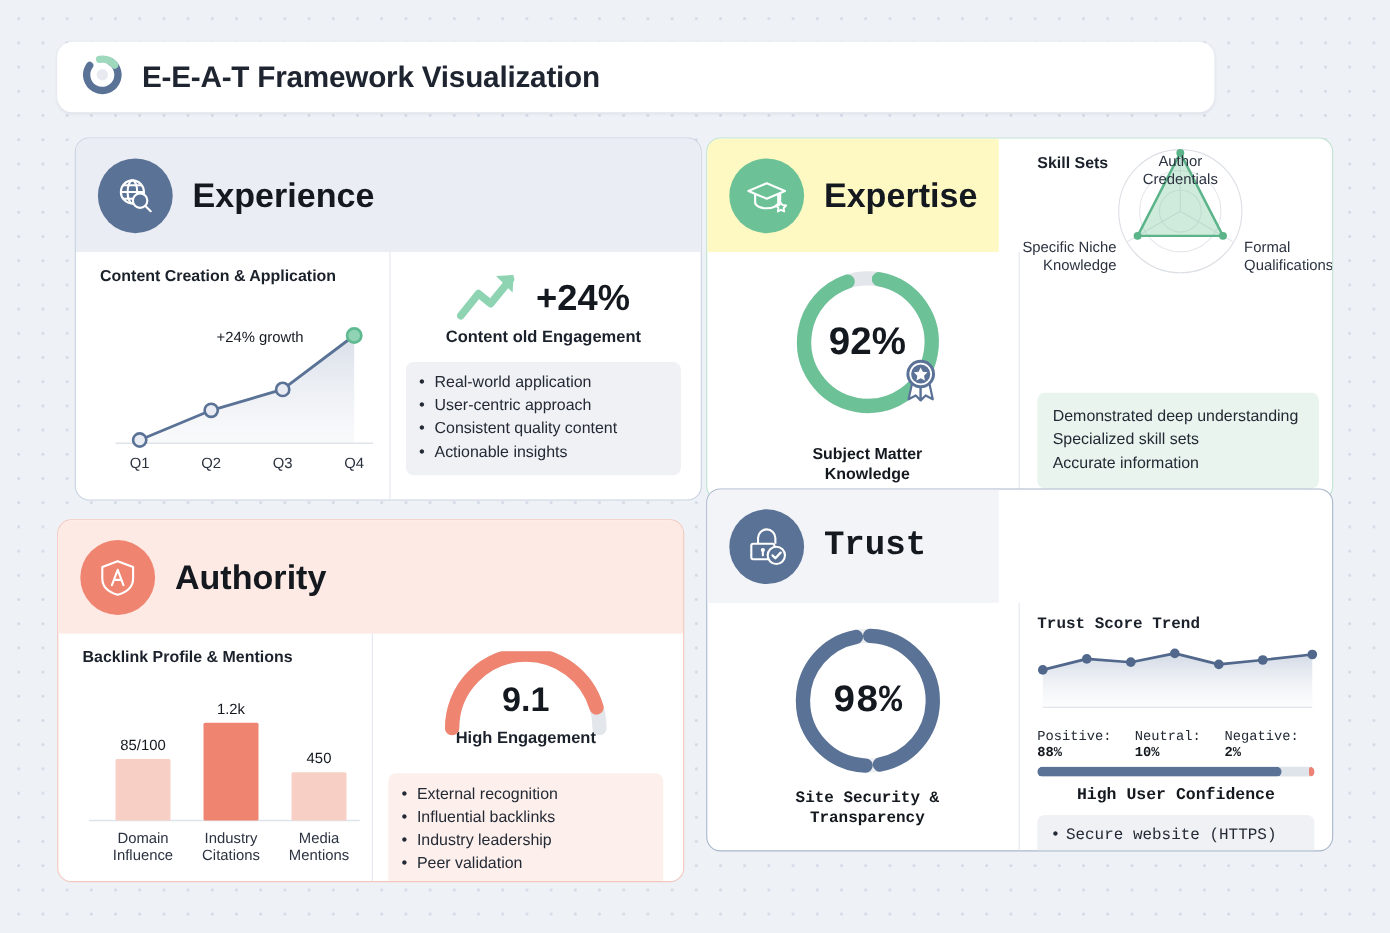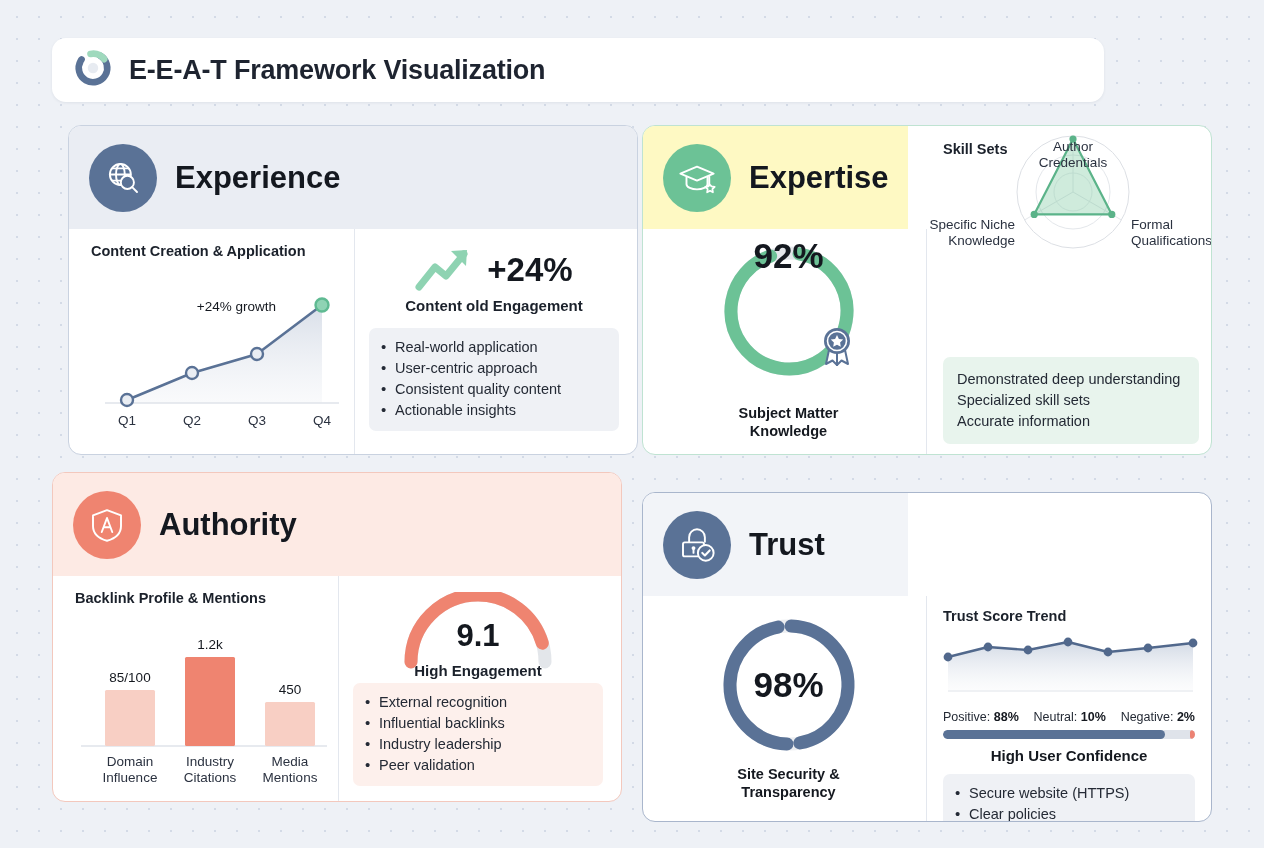--- a/index.html
+++ b/index.html
@@ -36,21 +36,21 @@
   .panel {
     position: absolute;
     width: 570px; height: 330px;
     background: #ffffff;
     border-radius: 13px;
     overflow: hidden;
   }
   #panel-experience { left: 68px;  top: 125px; border: 1.5px solid #c9d2e0; }
   #panel-expertise  { left: 642px; top: 125px; border: 1.5px solid #bfe3d2; }
   #panel-authority  { left: 52px;  top: 472px; border: 1.5px solid #f3c8bd; }
-  #panel-trust      { left: 642px; top: 492px; border: 1.5px solid #a9b6cc; }
+  #panel-trust      { left: 642px; top: 444px; border: 1.5px solid #a9b6cc; font-family: Liberation Mono, monospace; }
 
   .panel-header {
     height: 103px;
     display: flex; align-items: center; gap: 18px;
     padding-left: 20px;
   }
   #panel-experience .panel-header { background: #eaedf3; }
   #panel-expertise  .panel-header { background: #fef9c3; }
   #panel-authority  .panel-header { background: #fdeae4; }
   #panel-trust      .panel-header { background: #f2f4f8; }
@@ -210,21 +210,21 @@
     </div>
   </div>
 
   <div class="panel-body" style="height:227px">
     <div class="body-left" style="display:flex;flex-direction:column;align-items:center;justify-content:center;padding-top:0">
       <div style="position:relative;width:150px;height:150px">
         <svg width="150" height="150" viewBox="0 0 150 150">
           <circle cx="75" cy="75" r="58" fill="none" stroke="#e3e6ea" stroke-width="13" stroke-linecap="round"></circle>
           <circle cx="75" cy="75" r="58" fill="none" stroke="#6cc296" stroke-width="13" stroke-linecap="round" stroke-dasharray="335 364" transform="rotate(-80 75 75)"></circle>
         </svg>
-        <div style="position:absolute;inset:0;display:flex;justify-content:center">
+        <div style="position:absolute;inset:0;display:flex;align-items:center;justify-content:center">
           <span class="metric-big" style="font-size:35px">92%</span>
         </div>
         <span style="position:absolute;right:8px;bottom:16px">
           <svg width="38" height="40" viewBox="0 0 38 40">
             <path d="M11 24 L8 38 L14.5 34.5 L19 39 L19 24 Z" fill="#fff" stroke="#5a7296" stroke-width="2" stroke-linejoin="round"></path>
             <path d="M27 24 L30 38 L23.5 34.5 L19 39 L19 24 Z" fill="#fff" stroke="#5a7296" stroke-width="2" stroke-linejoin="round"></path>
             <circle cx="19" cy="15" r="13" fill="#5a7296"></circle>
             <circle cx="19" cy="15" r="9.5" fill="none" stroke="#ffffff" stroke-width="1.6"></circle>
             <path d="M19 9 l1.9 3.9 4.3 .6 -3.1 3 .7 4.3 -3.8 -2 -3.8 2 .7 -4.3 -3.1 -3 4.3 -.6 Z" fill="#ffffff"></path>
           </svg>
@@ -305,21 +305,21 @@
       <div style="position:relative;width:170px;height:68px;margin:2px auto 0">
         <svg width="170" height="78" viewBox="0 0 170 78">
           <path d="M18,70 A67,67 0 0 1 152,70" fill="none" stroke="#e3e6ea" stroke-width="13" stroke-linecap="round"></path>
           <path d="M18,70 A67,67 0 0 1 152,70" fill="none" stroke="#ef8470" stroke-width="13" stroke-linecap="round" stroke-dasharray="191 230"></path>
         </svg>
         <div style="position:absolute;left:0;right:0;top:26px;text-align:center">
           <span class="metric-big" style="font-size:31px">9.1</span>
         </div>
       </div>
       <div class="metric-cap" style="margin-top:2px">High Engagement</div>
-      <div class="info-box" style="background:#fdf0ec;margin-top:4px">
+      <div class="info-box" style="background:#fdf0ec;margin-top:24px">
         <ul class="bullets">
           <li style="color:#242a35">External recognition</li>
           <li style="color:#242a35">Influential backlinks</li>
           <li style="color:#242a35">Industry leadership</li>
           <li style="color:#242a35">Peer validation</li>
         </ul>
       </div>
     </div>
   </div>
 </div>

